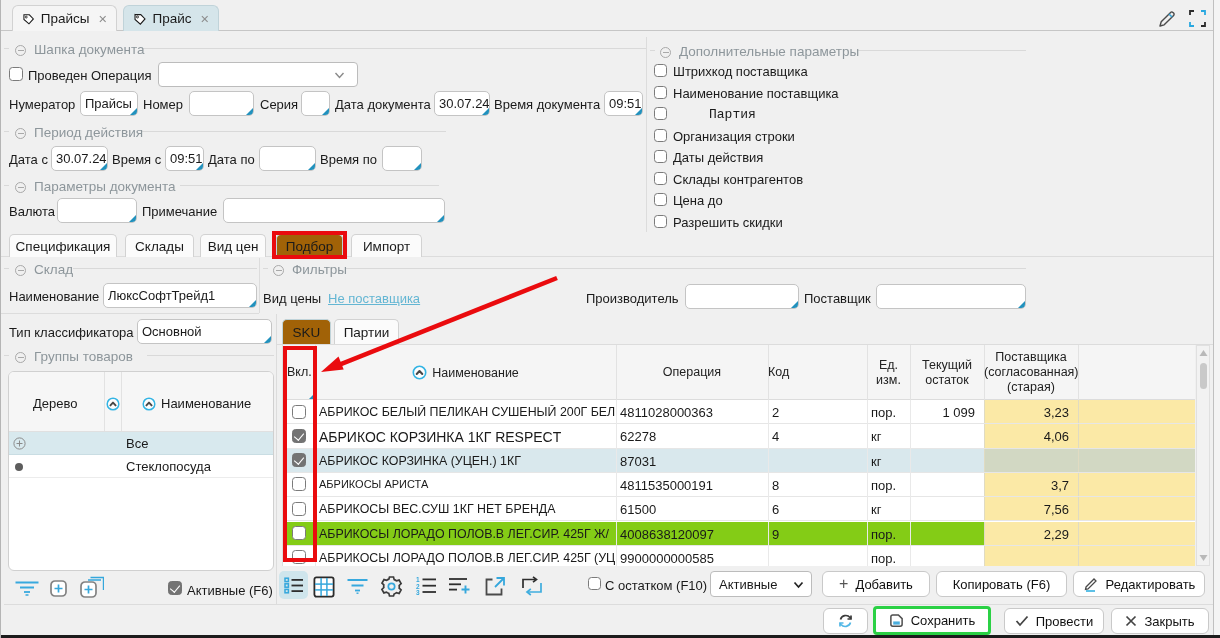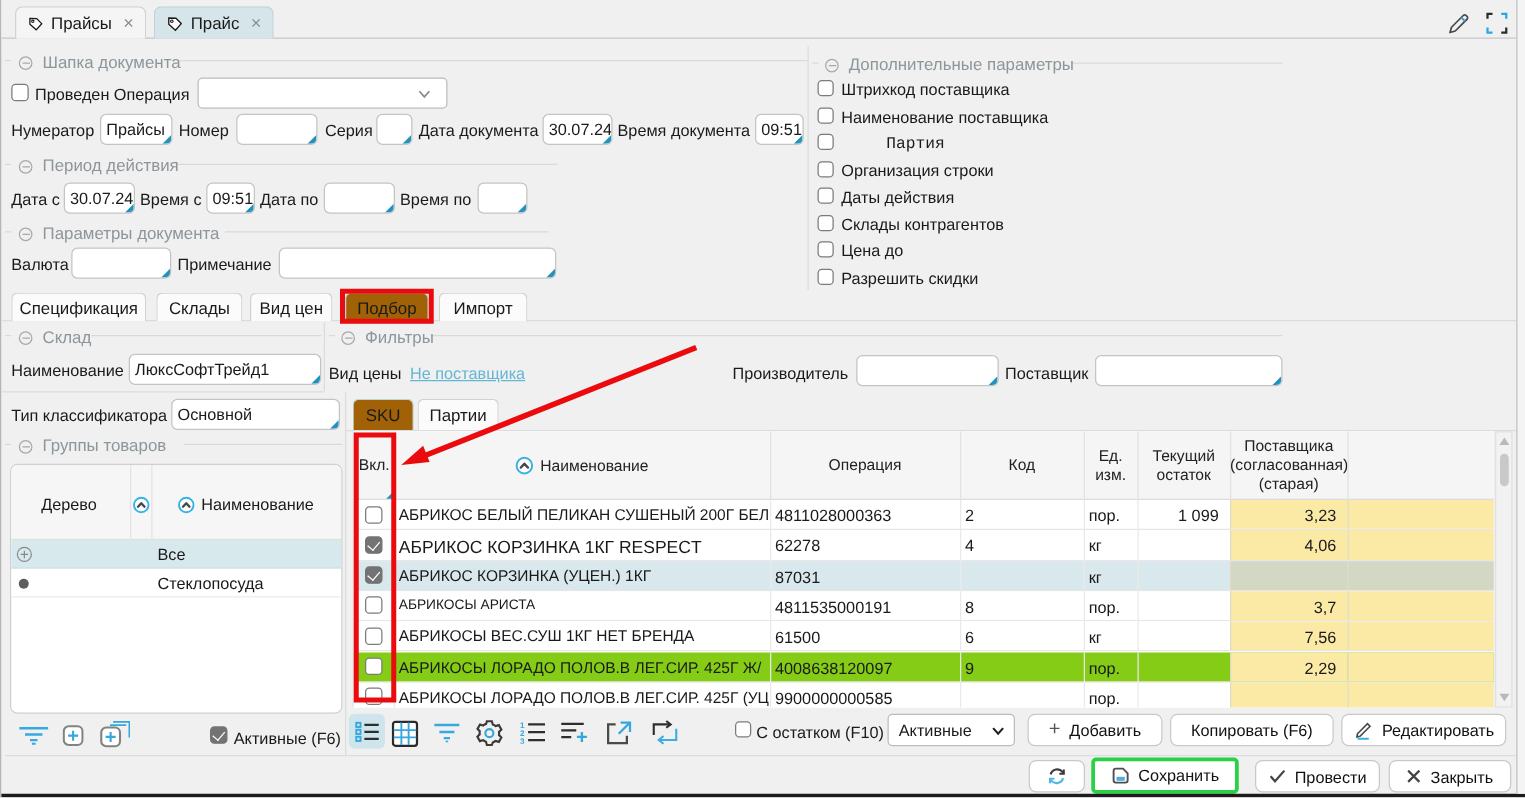--- a/index.html
+++ b/index.html
@@ -236,21 +236,21 @@
               <circle cx="7" cy="7" r="5.8" fill="#fdfdfd" stroke="#33b4e4" stroke-width="1.5"></circle>
               <path d="M4.4 8.4 L7 5.6 L9.6 8.4" fill="none" stroke="#474747" stroke-width="1.9" stroke-linecap="round" stroke-linejoin="round"></path>
             </svg>Наименование</div>
         </div>
         <div style="position:absolute;left:333px;top:0;height:55px;border-left:1px solid #e2e2e2;"></div>
         <div style="position:absolute;left:333px;top:20px;width:152px;">
           <div style="line-height:15px;text-align:center;">Операция</div>
         </div>
         <div style="position:absolute;left:485px;top:0;height:55px;border-left:1px solid #e2e2e2;"></div>
         <div style="position:absolute;left:485px;top:20px;width:99px;">
-          <div style="line-height:15px;text-align:center;">Код</div>
+          <div style="line-height:15px;text-align:left;">Код</div>
         </div>
         <div style="position:absolute;left:584px;top:0;height:55px;border-left:1px solid #e2e2e2;"></div>
         <div style="position:absolute;left:584px;top:12.5px;width:43px;">
           <div style="line-height:15px;text-align:center;">Ед.</div>
           <div style="line-height:15px;text-align:center;">изм.</div>
         </div>
         <div style="position:absolute;left:627px;top:0;height:55px;border-left:1px solid #e2e2e2;"></div>
         <div style="position:absolute;left:627px;top:12.5px;width:74px;">
           <div style="line-height:15px;text-align:center;">Текущий</div>
           <div style="line-height:15px;text-align:center;">остаток</div>

